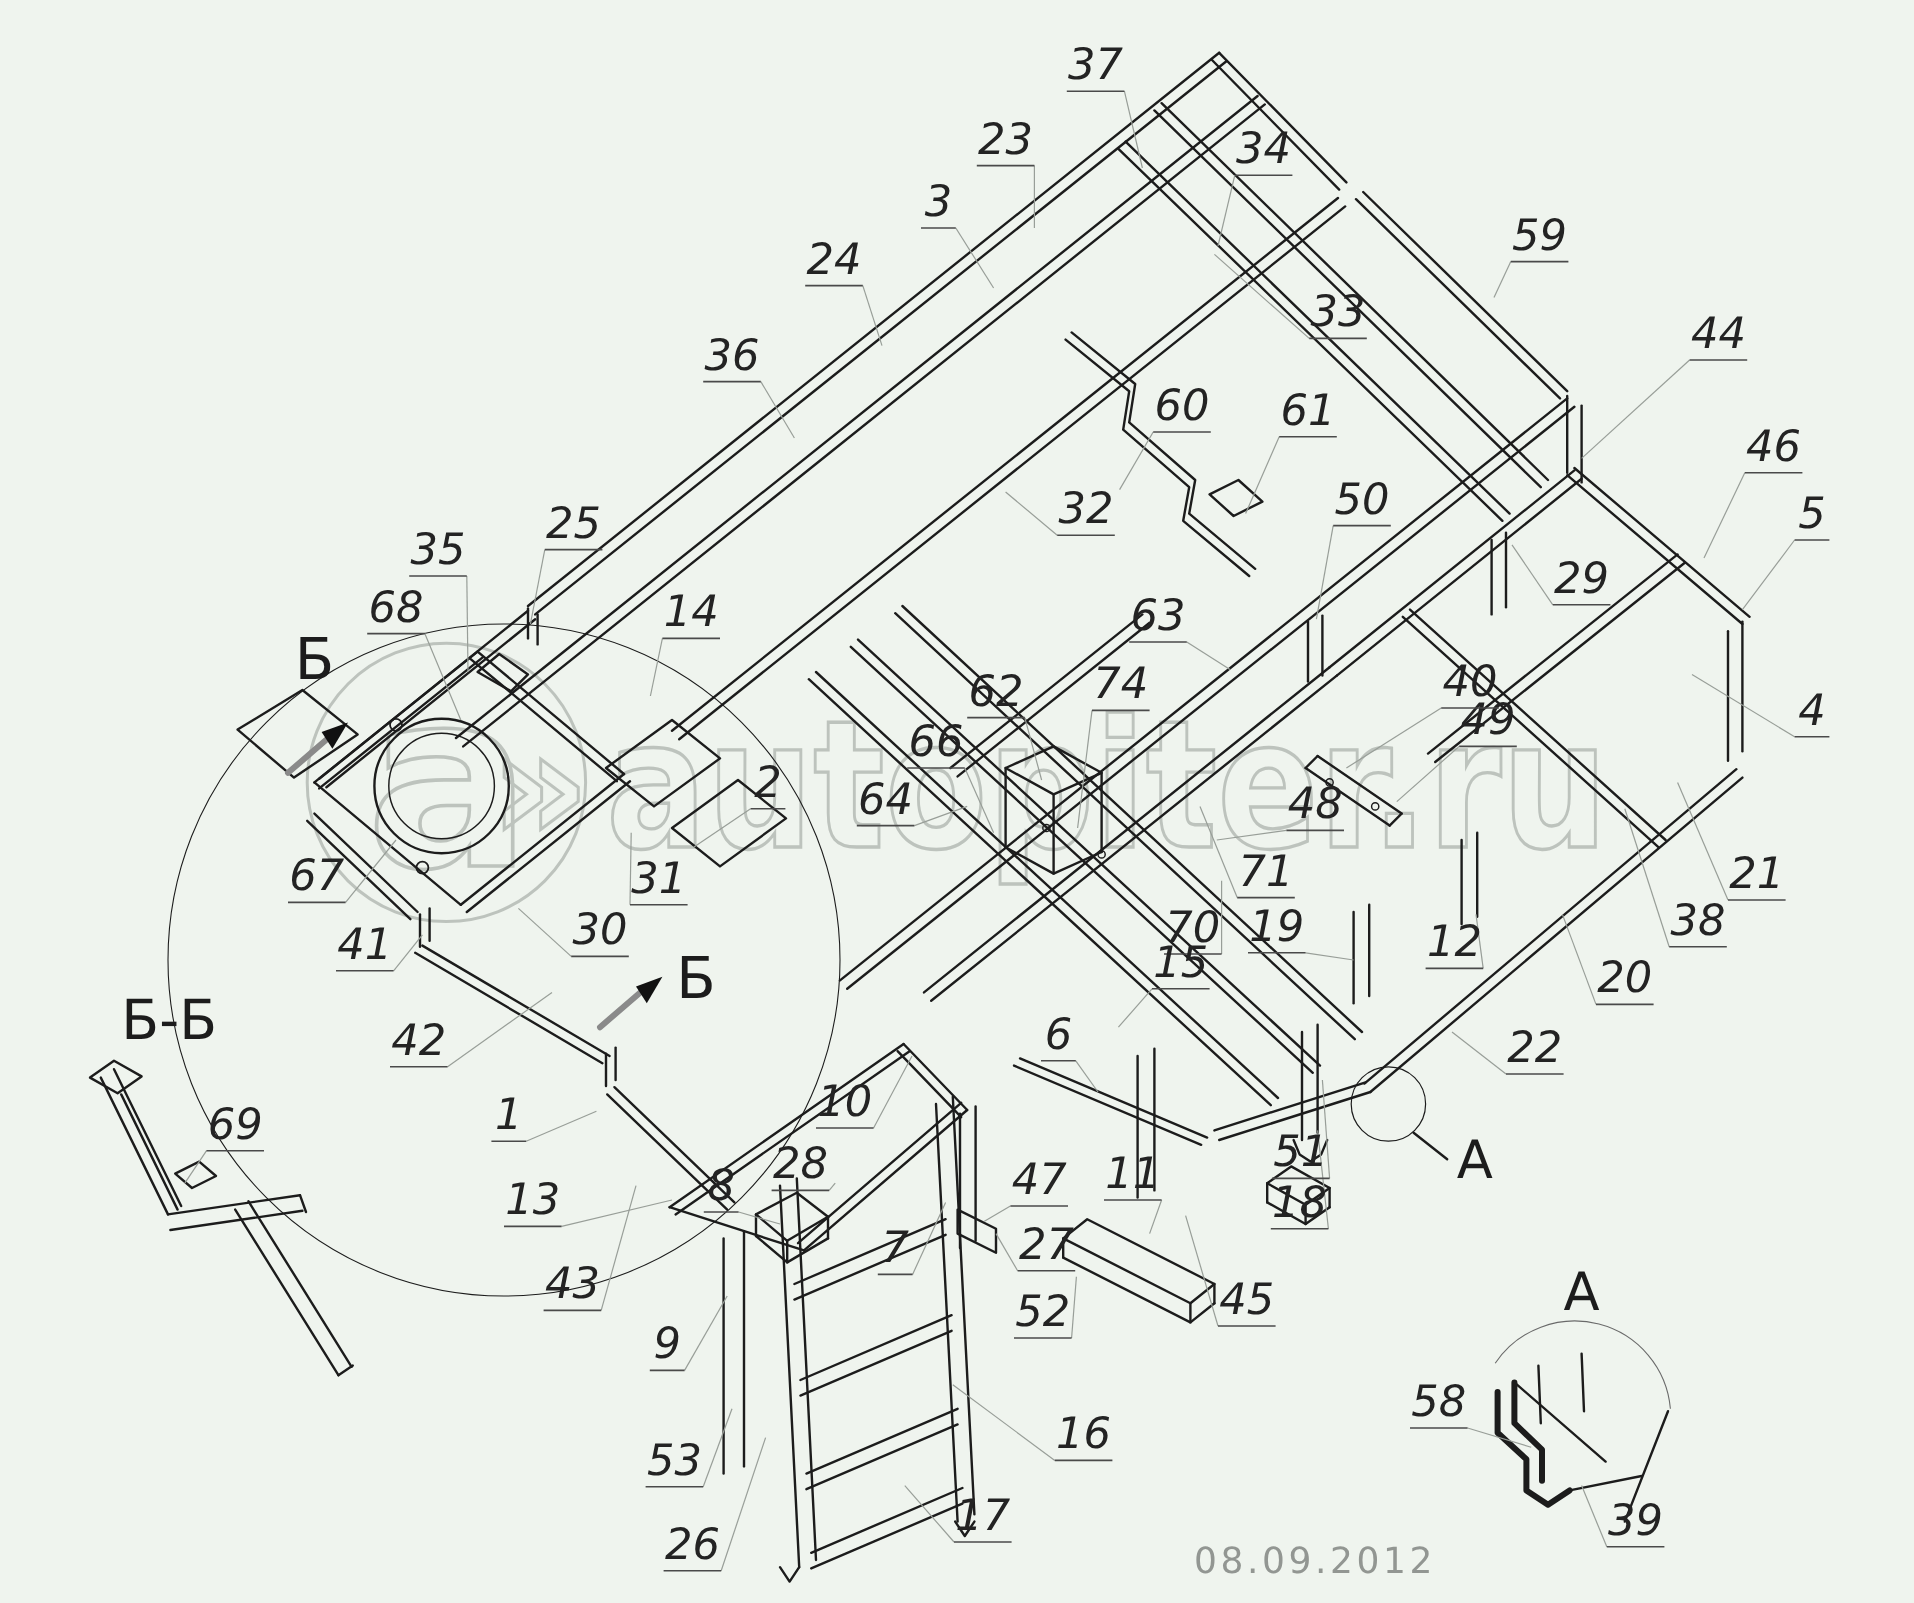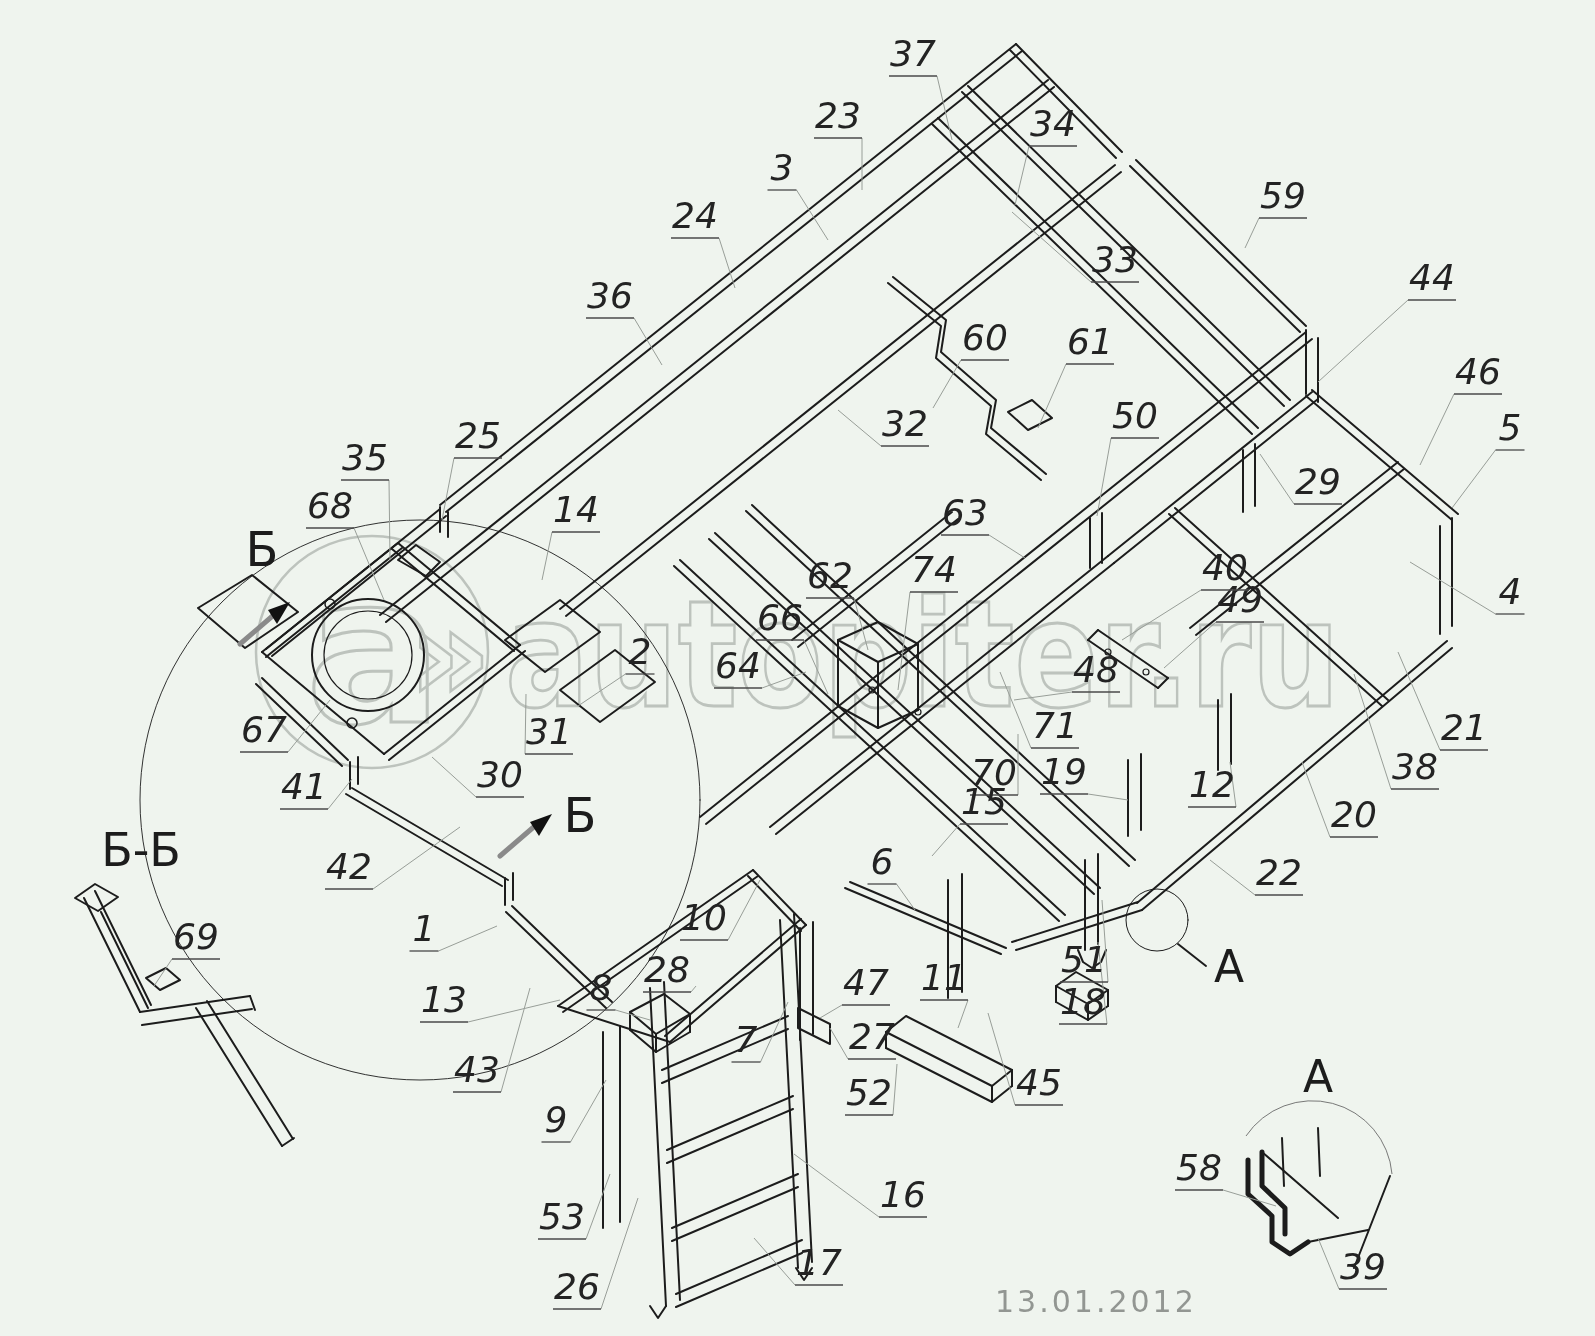--- a/index.html
+++ b/index.html
@@ -404,14 +404,14 @@
         <text x="1318" y="1092" text-anchor="middle" class="pletter" font-size="44">А</text>
         <text x="141" y="866" text-anchor="middle" class="pletter" font-size="46">Б-Б</text>
       </g>
     <g id="g-arrows">
         <line x1="240" y1="644" x2="276" y2="613" stroke="#8a8a8a" stroke-width="5" stroke-linecap="round"></line>
         <polygon points="290,602 268,610 277,624" fill="#111"></polygon>
         <line x1="500" y1="856" x2="536" y2="825" stroke="#8a8a8a" stroke-width="5" stroke-linecap="round"></line>
         <polygon points="552,814 530,822 539,836" fill="#111"></polygon>
       </g>
   </svg>
-  <div class="date-stamp">13.01.2012</div>
+  <div class="date-stamp">08.09.2012</div>
 </div>
 
 </body></html>

